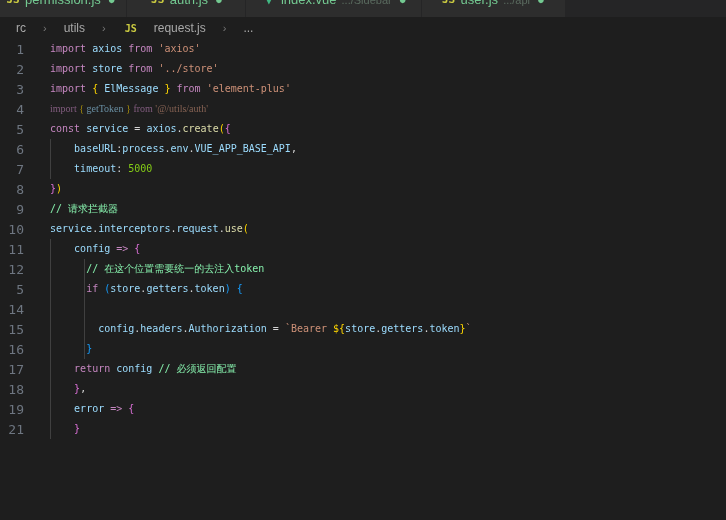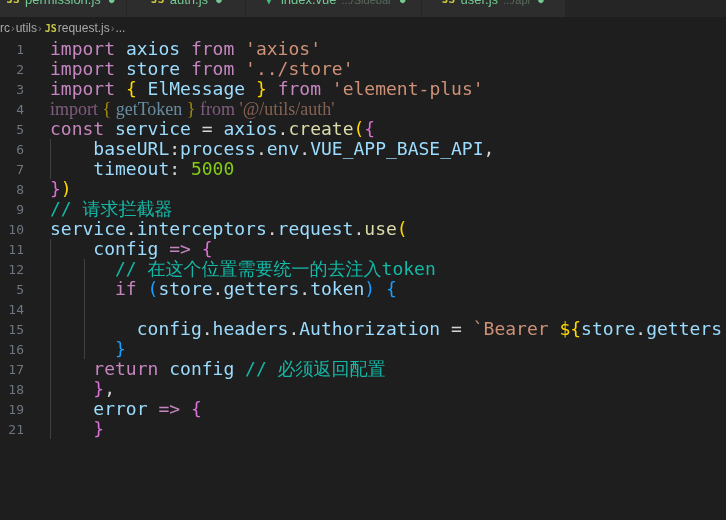--- a/index.html
+++ b/index.html
@@ -72,25 +72,25 @@
     margin-left: 2px;
   }
 
   
   .breadcrumb {
     flex: 0 0 22px;
     height: 22px;
     background: #1e1e1e;
     display: flex;
     align-items: center;
-    padding-left: 0px;
+    padding-left: 16px;
     font-family: "Liberation Sans", sans-serif;
     font-size: 12px;
     color: #a9a9a9;
-    gap: 0;
+    gap: 16px;
     overflow: hidden;
     white-space: nowrap;
   }
   .bc-seg { color: #a9a9a9; }
   .bc-sep {
     color: #787878;
     font-size: 11px;
     padding: 0 1px;
   }
   .bc-icon {
@@ -132,21 +132,21 @@
     user-select: none;
   }
   .code-line.current .ln {
     color: #cccccc;
     font-weight: bold;
   }
   .code-text {
     flex: 1 1 auto;
     position: relative;
     font-family: "DejaVu Sans Mono", monospace;
-    font-size: 18px;
+    font-size: 10px;
     line-height: 20px;
     white-space: pre;
     letter-spacing: 0px;
     padding-left: 16px;
     box-sizing: border-box;
     height: 20px;
   }
   .dimmed { opacity: 0.58; font-family: Liberation Serif, serif; }
 
   
@@ -157,21 +157,21 @@
     height: 20px;
     background: #404040;
   }
 
   
   .t-kw   { color: #c586c0; }   
   .t-var  { color: #9cdcfe; }   
   .t-str  { color: #ce9178; }   
   .t-func { color: #dcdcaa; }   
   .t-num  { color: #84cc16; }   
-  .t-cmt  { color: #14b8a6; }   
+  .t-cmt  { color: #86efac; }   
   .t-cls  { color: #4ec9b0; }   
   .t-pl   { color: #d4d4d4; }   
   .t-br1  { color: #ffd700; }   
   .t-br2  { color: #da70d6; }   
   .t-br3  { color: #179fff; }   
   .t-op   { color: #d4d4d4; }
   .t-tpl  { color: #ce9178; }
 </style>
 </head>
 <body>

